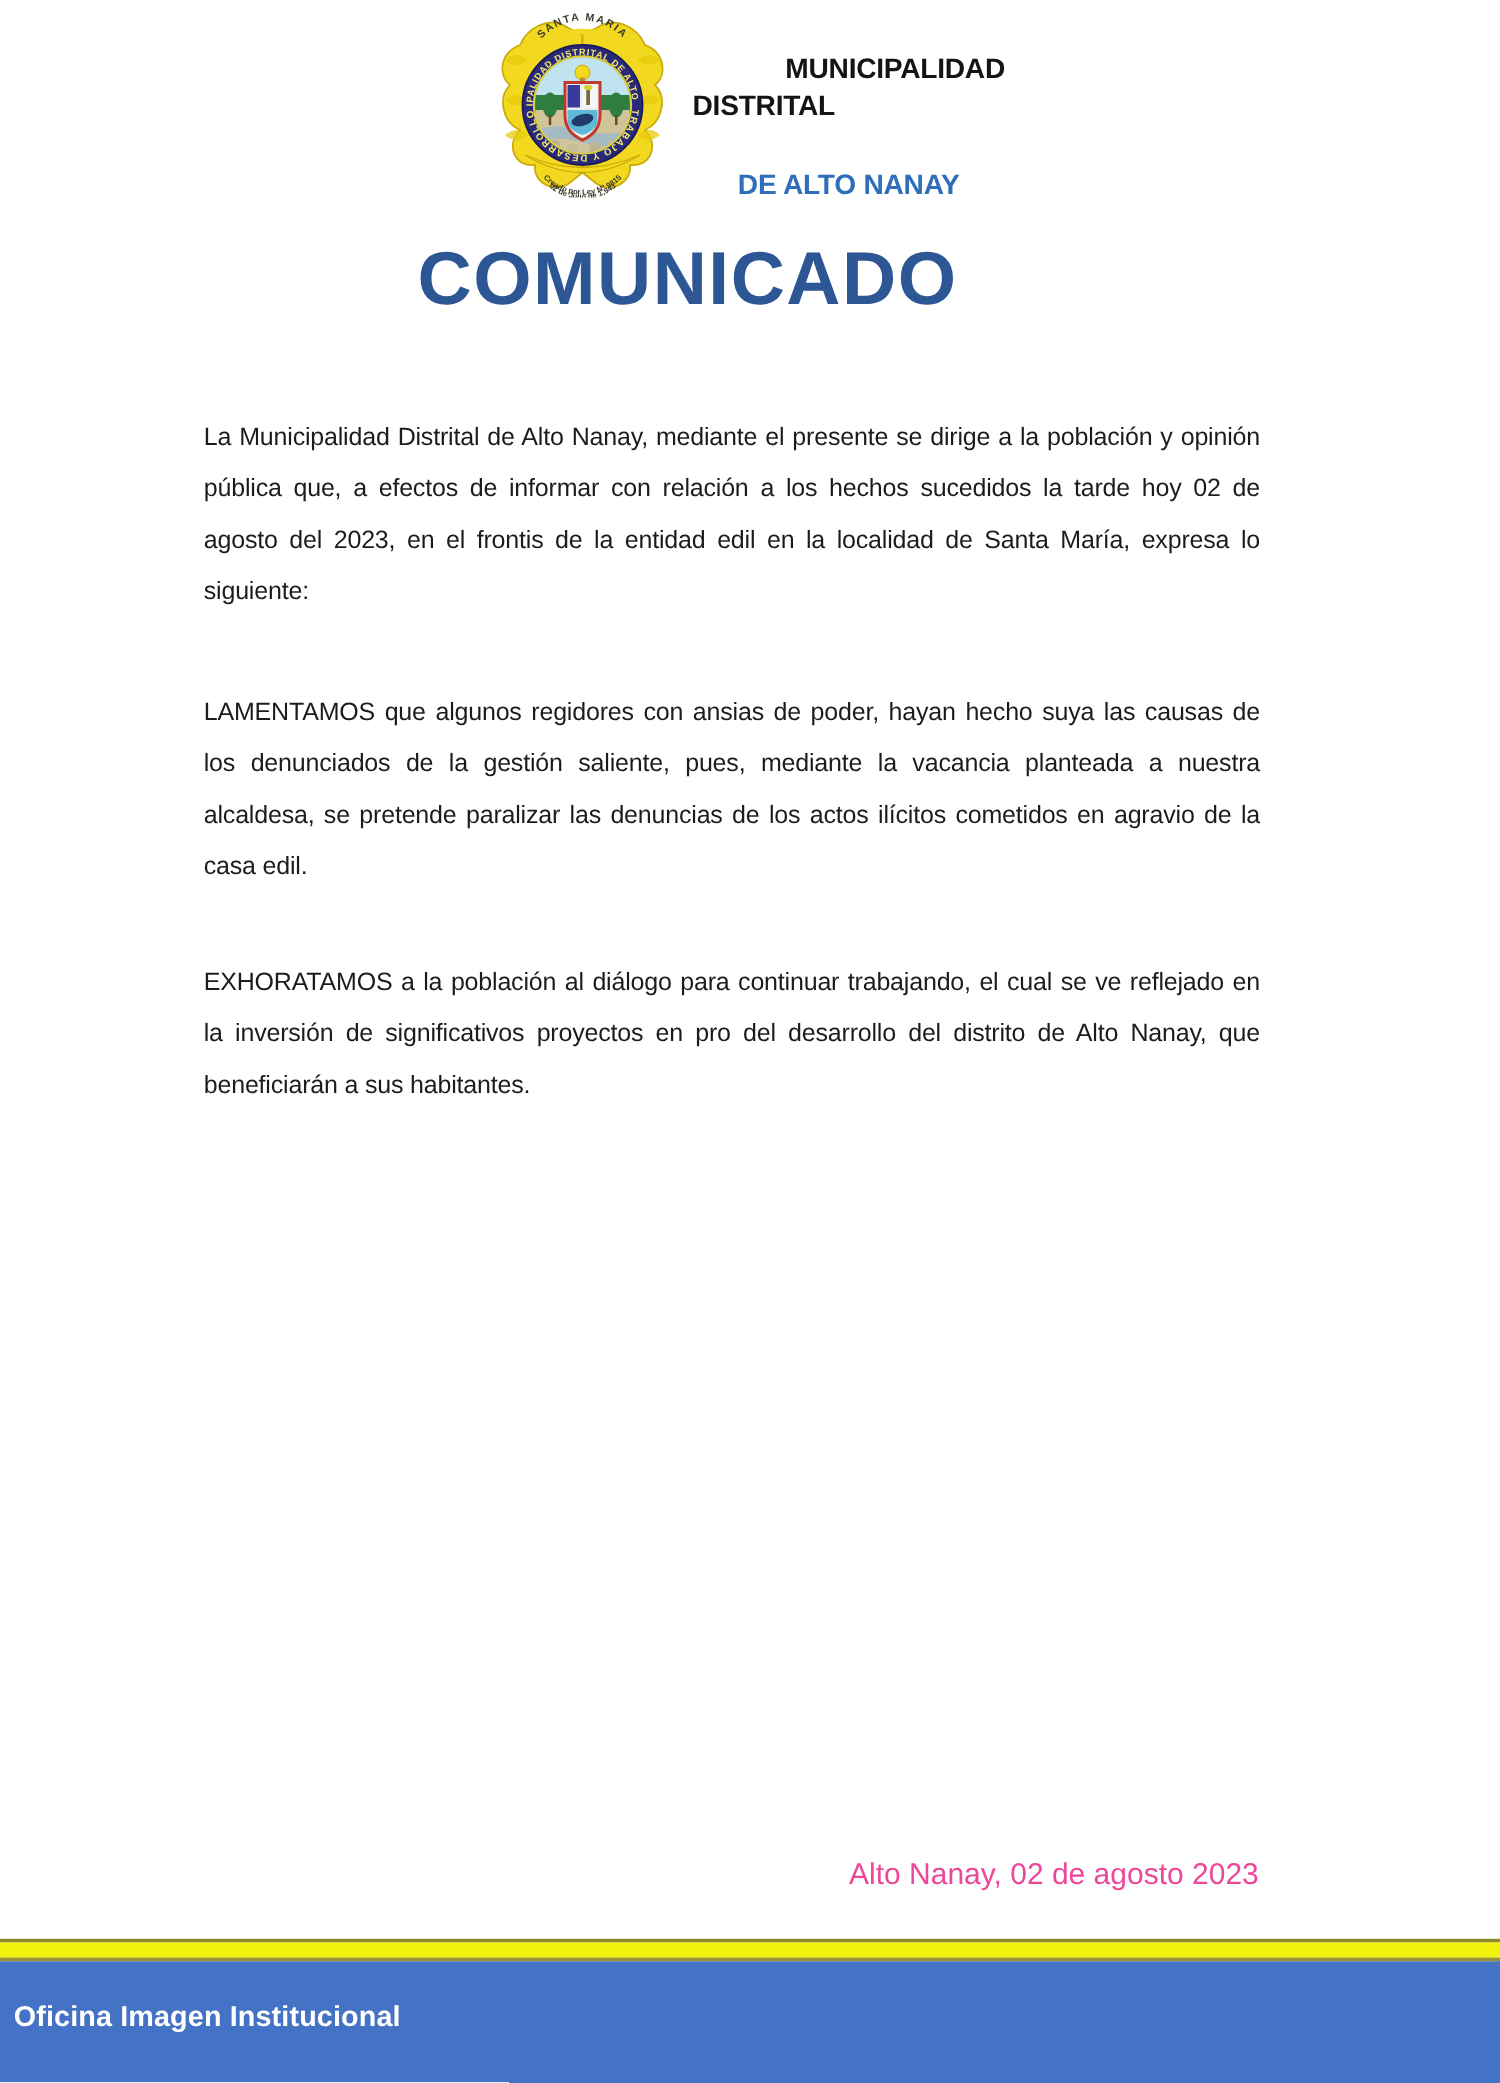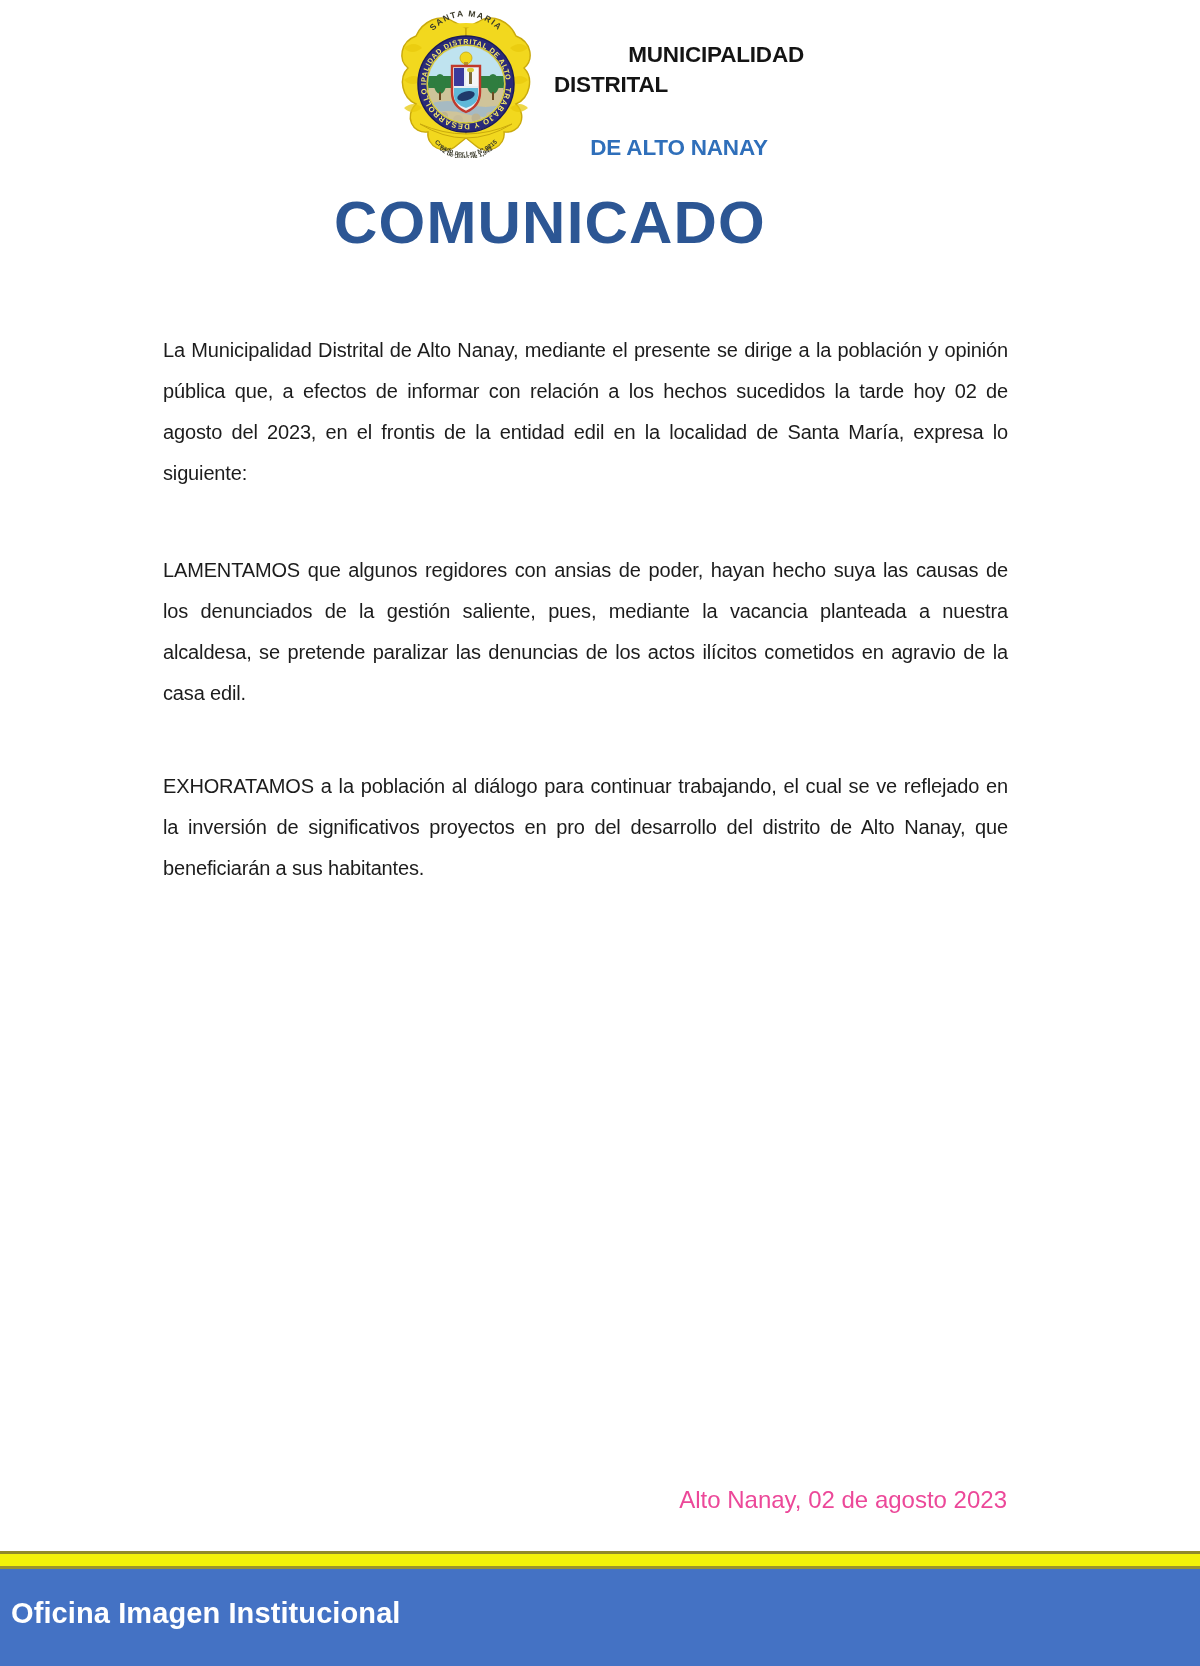--- a/index.html
+++ b/index.html
@@ -142,21 +142,21 @@
     top: 1569px;
     width: 1200px;
     height: 97px;
     background: #4472c4;
   }
   .footer-text {
     position: absolute;
     left: 11px;
     top: 1598px;
     font-family: "Liberation Sans Narrow", "Liberation Sans", sans-serif;
-    font-size: 29px;
+    font-size: 23px;
     line-height: 30px;
     font-weight: bold;
     color: #ffffff;
     letter-spacing: 0.1px;
     white-space: nowrap;
   }
 </style>
 </head>
 <body>
 

